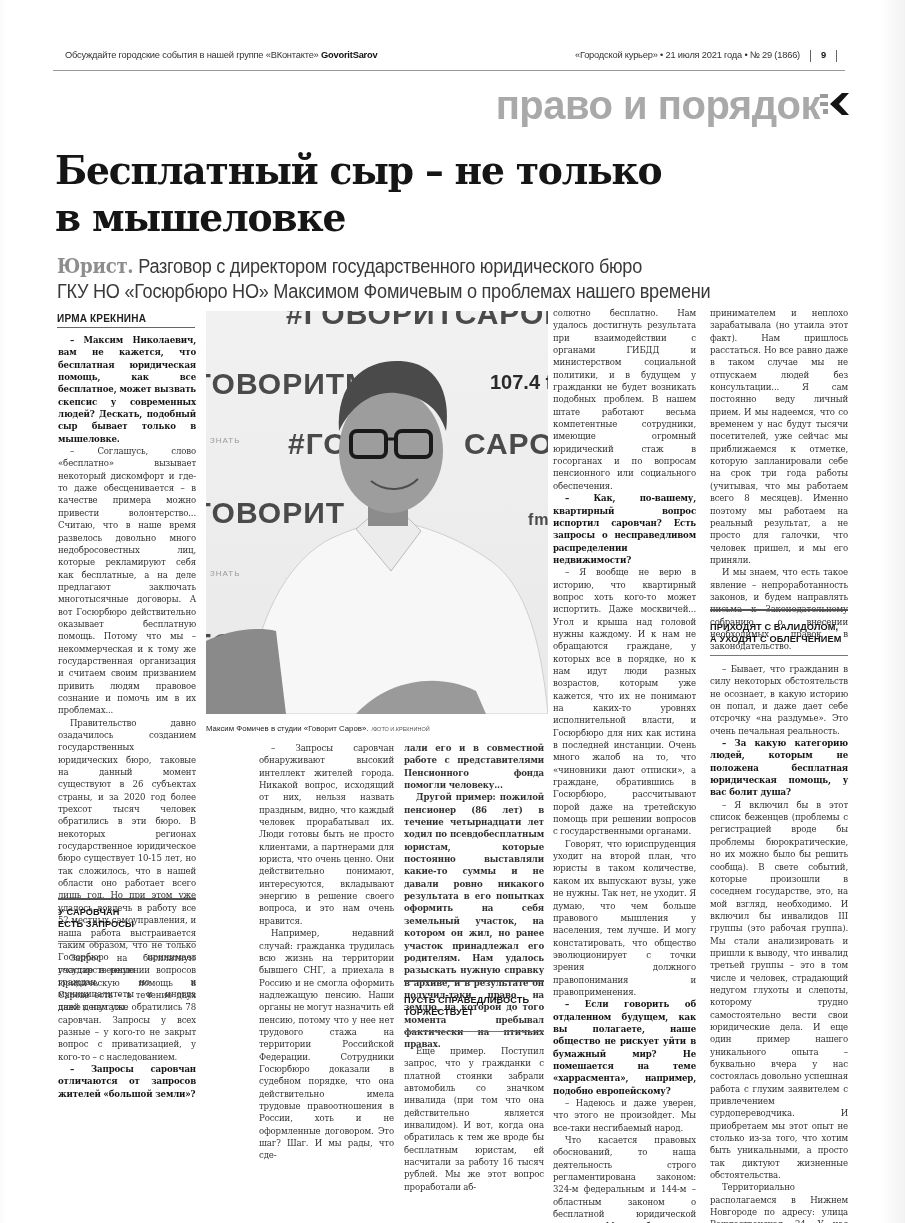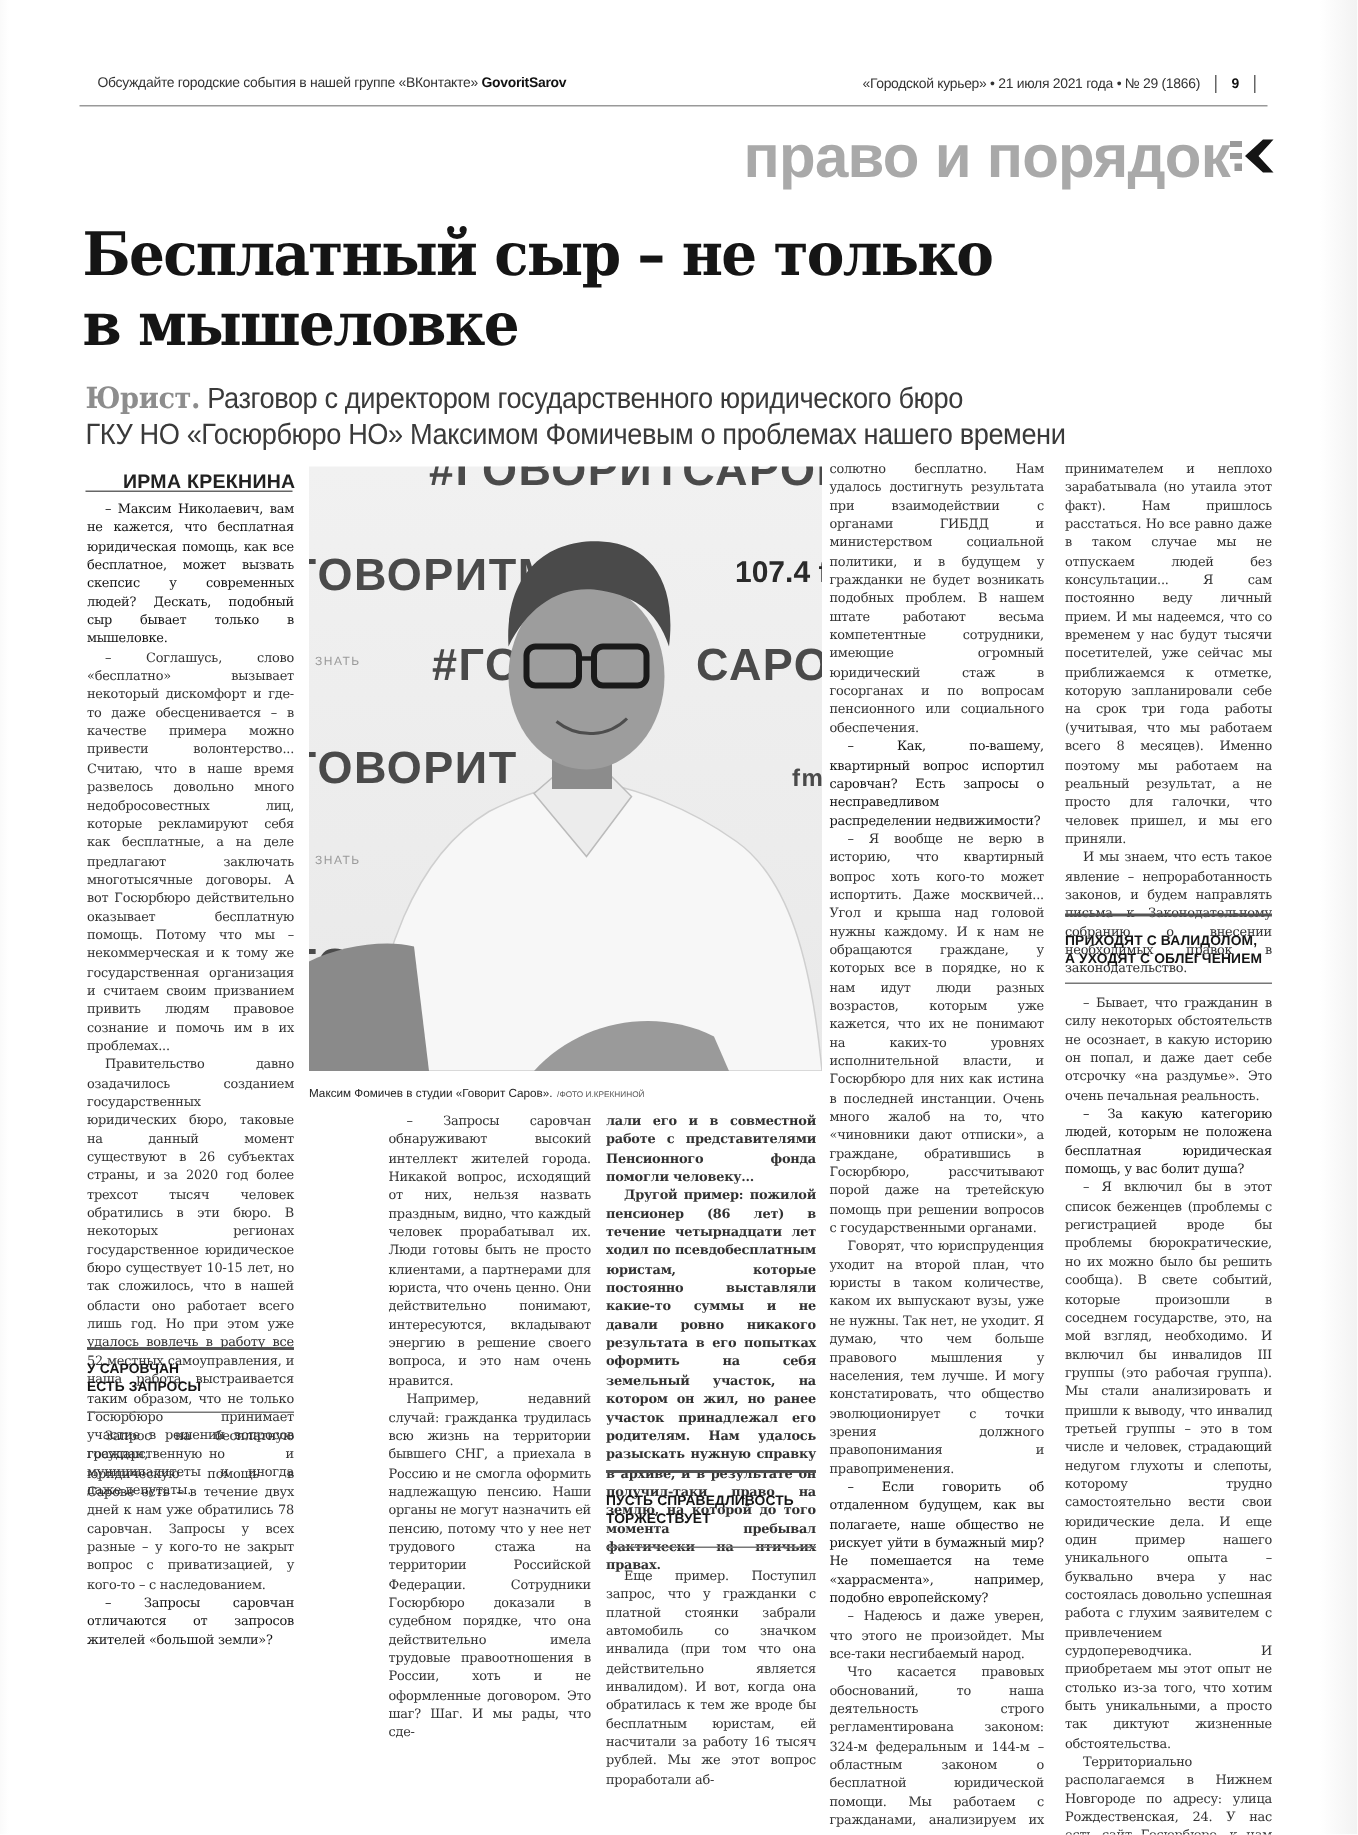--- a/index.html
+++ b/index.html
@@ -20,25 +20,25 @@
   .rule-top { position: absolute; left: 53px; top: 70px; width: 792px; height: 1px; background: #999; }
   .section { position: absolute; right: 85px; top: 83px; font-family: "Liberation Sans", sans-serif;
     font-weight: bold; font-size: 40px; color: #a9a9a9; letter-spacing: -0.5px; line-height: 44px; white-space: nowrap; }
   .logo { position: absolute; left: 820px; top: 91px; width: 30px; height: 26px; }
   .headline { position: absolute; left: 55px; top: 146px; width: 760px; font-family: "DejaVu Serif", serif;
     font-weight: bold; font-size: 40px; line-height: 47px; color: #151515; letter-spacing: -1.2px; transform: scaleX(0.94); transform-origin: left top; }
   .lead { position: absolute; left: 57px; top: 254px; width: 800px; font-family: "Liberation Sans", sans-serif;
     font-size: 19.5px; line-height: 24px; color: #3a3a3a; letter-spacing: -0.3px; transform: scaleX(0.93); transform-origin: left top; }
   .lead .kicker { font-family: "DejaVu Serif", serif; font-weight: bold; color: #8d8d8d; }
   .author { position: absolute; left: 57px; top: 313px; width: 140px; font-family: "Liberation Sans", sans-serif;
-    font-weight: bold; font-size: 13px; letter-spacing: 0.2px; color: #222; text-align: right; }
+    font-weight: bold; font-size: 10px; letter-spacing: 0.2px; color: #222; }
   .author-rule { position: absolute; left: 57px; top: 327px; width: 138px; height: 1px; background: #666; }
   .col { position: absolute; font-size: 8.6px; line-height: 12.35px; color: #333; text-align: justify; letter-spacing: -0.15px; hyphens: manual; }
   .col p { margin: 0; text-indent: 12px; }
-  .col p.q { font-weight: normal; color: #151515; }
+  .col p.q { font-weight: bold; color: #151515; }
   .col p.noind { text-indent: 0; }
   .c1 { left: 58px; top: 334px; width: 138px; }
   .c2 { left: 259px; top: 742px; width: 135px; }
   .c3a { left: 404px; top: 742px; width: 140px; font-weight: bold; }
   .c3b { left: 404px; top: 1045px; width: 140px; }
   .c4 { left: 553px; top: 307px; width: 143px; }
   .c5 { left: 710px; top: 307px; width: 138px; }
   .c5b { left: 710px; top: 663px; width: 138px; }
   .subhead { position: absolute; font-family: "Liberation Sans", sans-serif; font-weight: bold; font-size: 9.2px; line-height: 12px; color: #151515; letter-spacing: 0.1px; }
   .hr { position: absolute; height: 2px; background: #555; }

